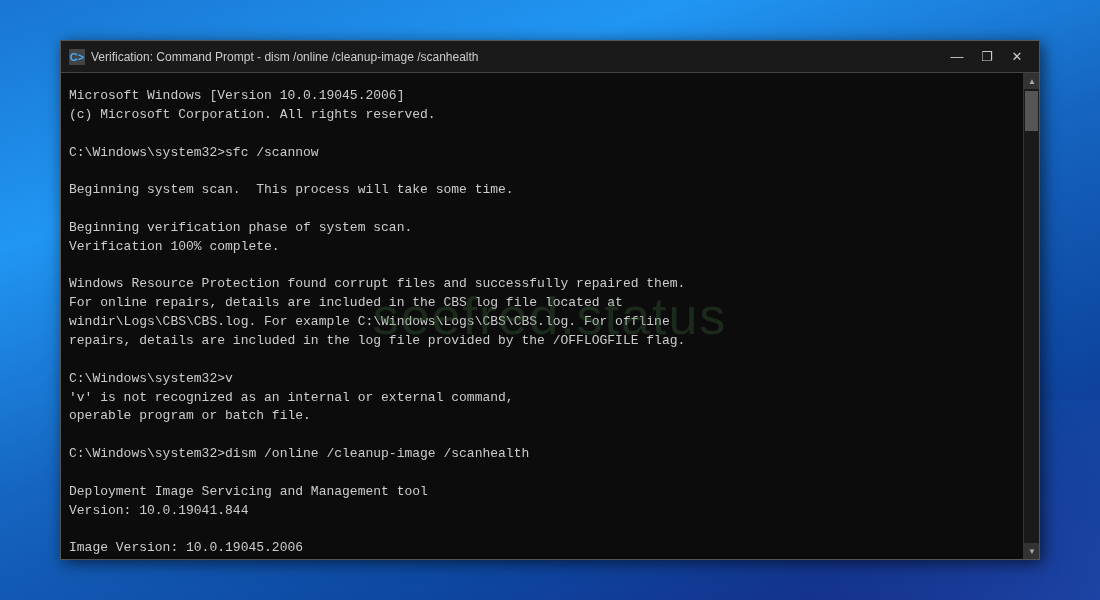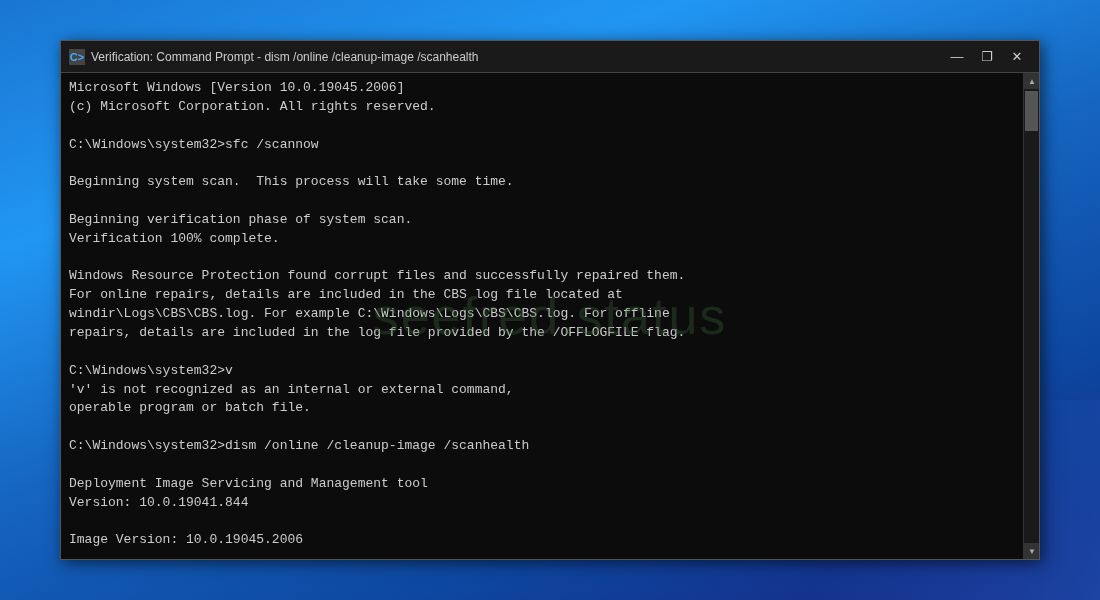--- a/index.html
+++ b/index.html
@@ -95,21 +95,21 @@
     .terminal-body {
       background: #0c0c0c;
       flex: 1;
       overflow: hidden;
       display: flex;
       position: relative;
     }
 
     .terminal-content {
       flex: 1;
-      padding: 6px 8px;
+      padding: 14px 8px;
       font-family: 'Courier New', Consolas, monospace;
       font-size: 13px;
       color: #cccccc;
       line-height: 1.45;
       overflow-y: auto;
       white-space: pre-wrap;
     }
 
     .scrollbar {
       width: 16px;

